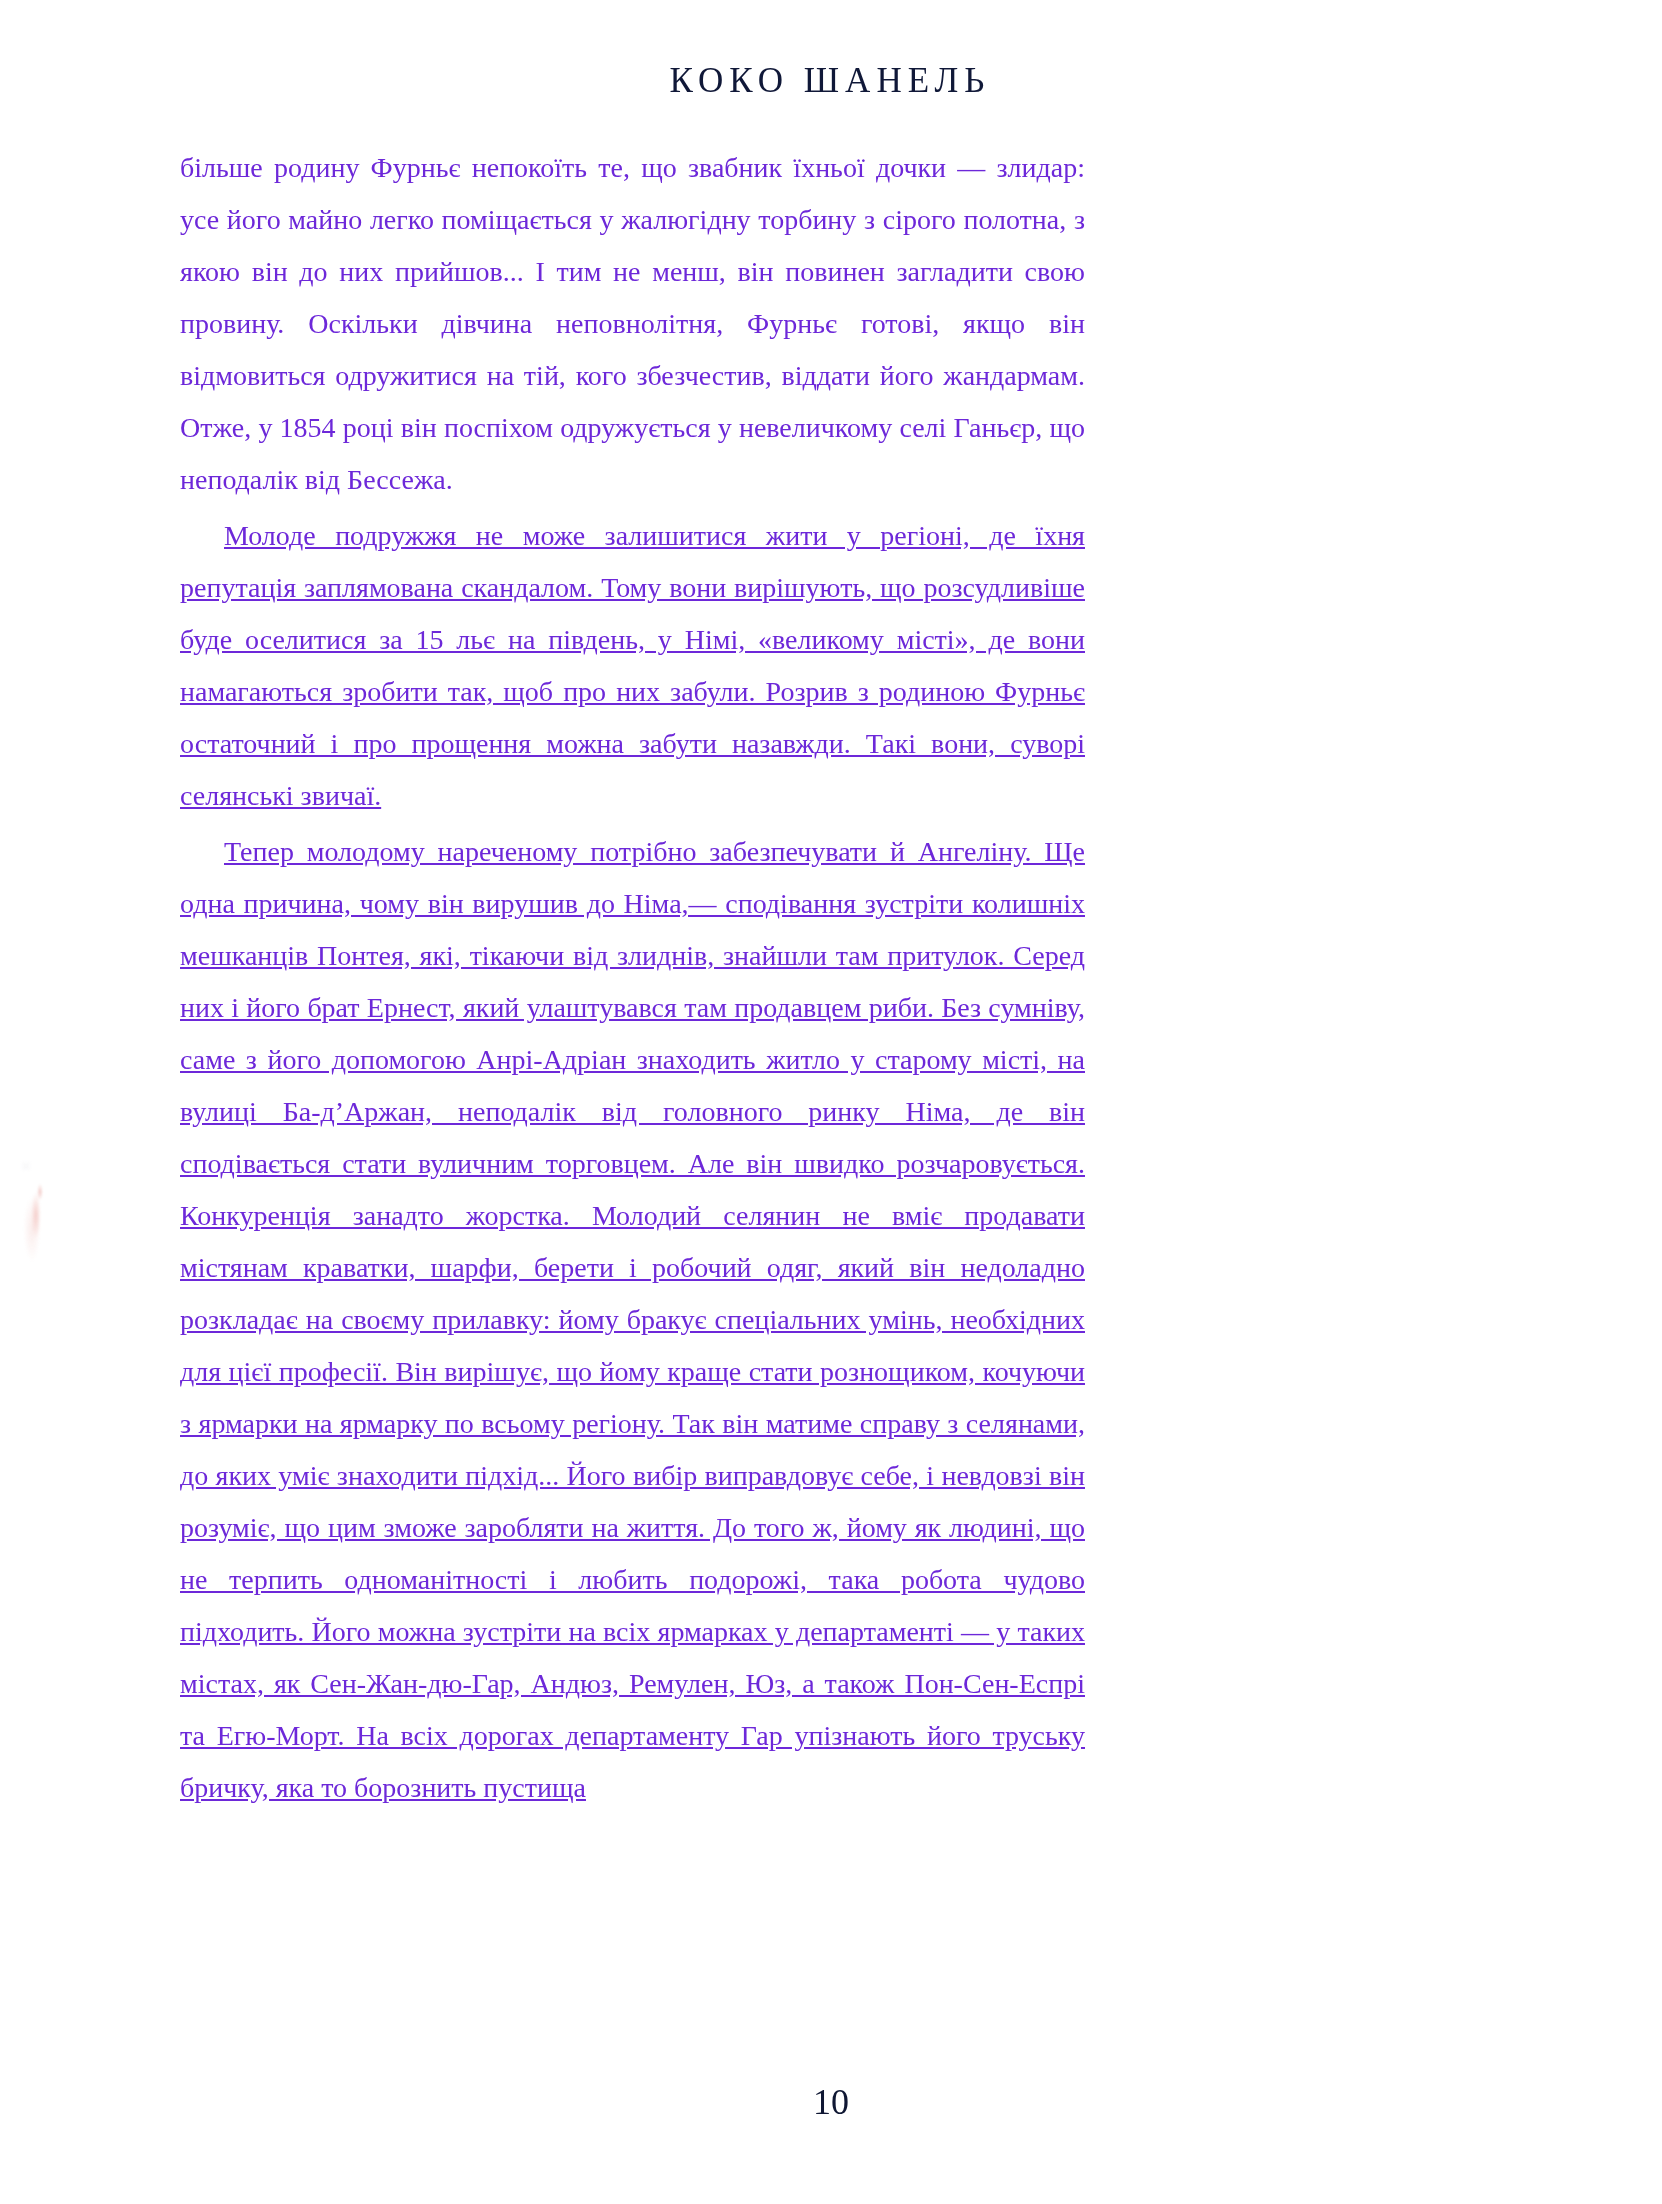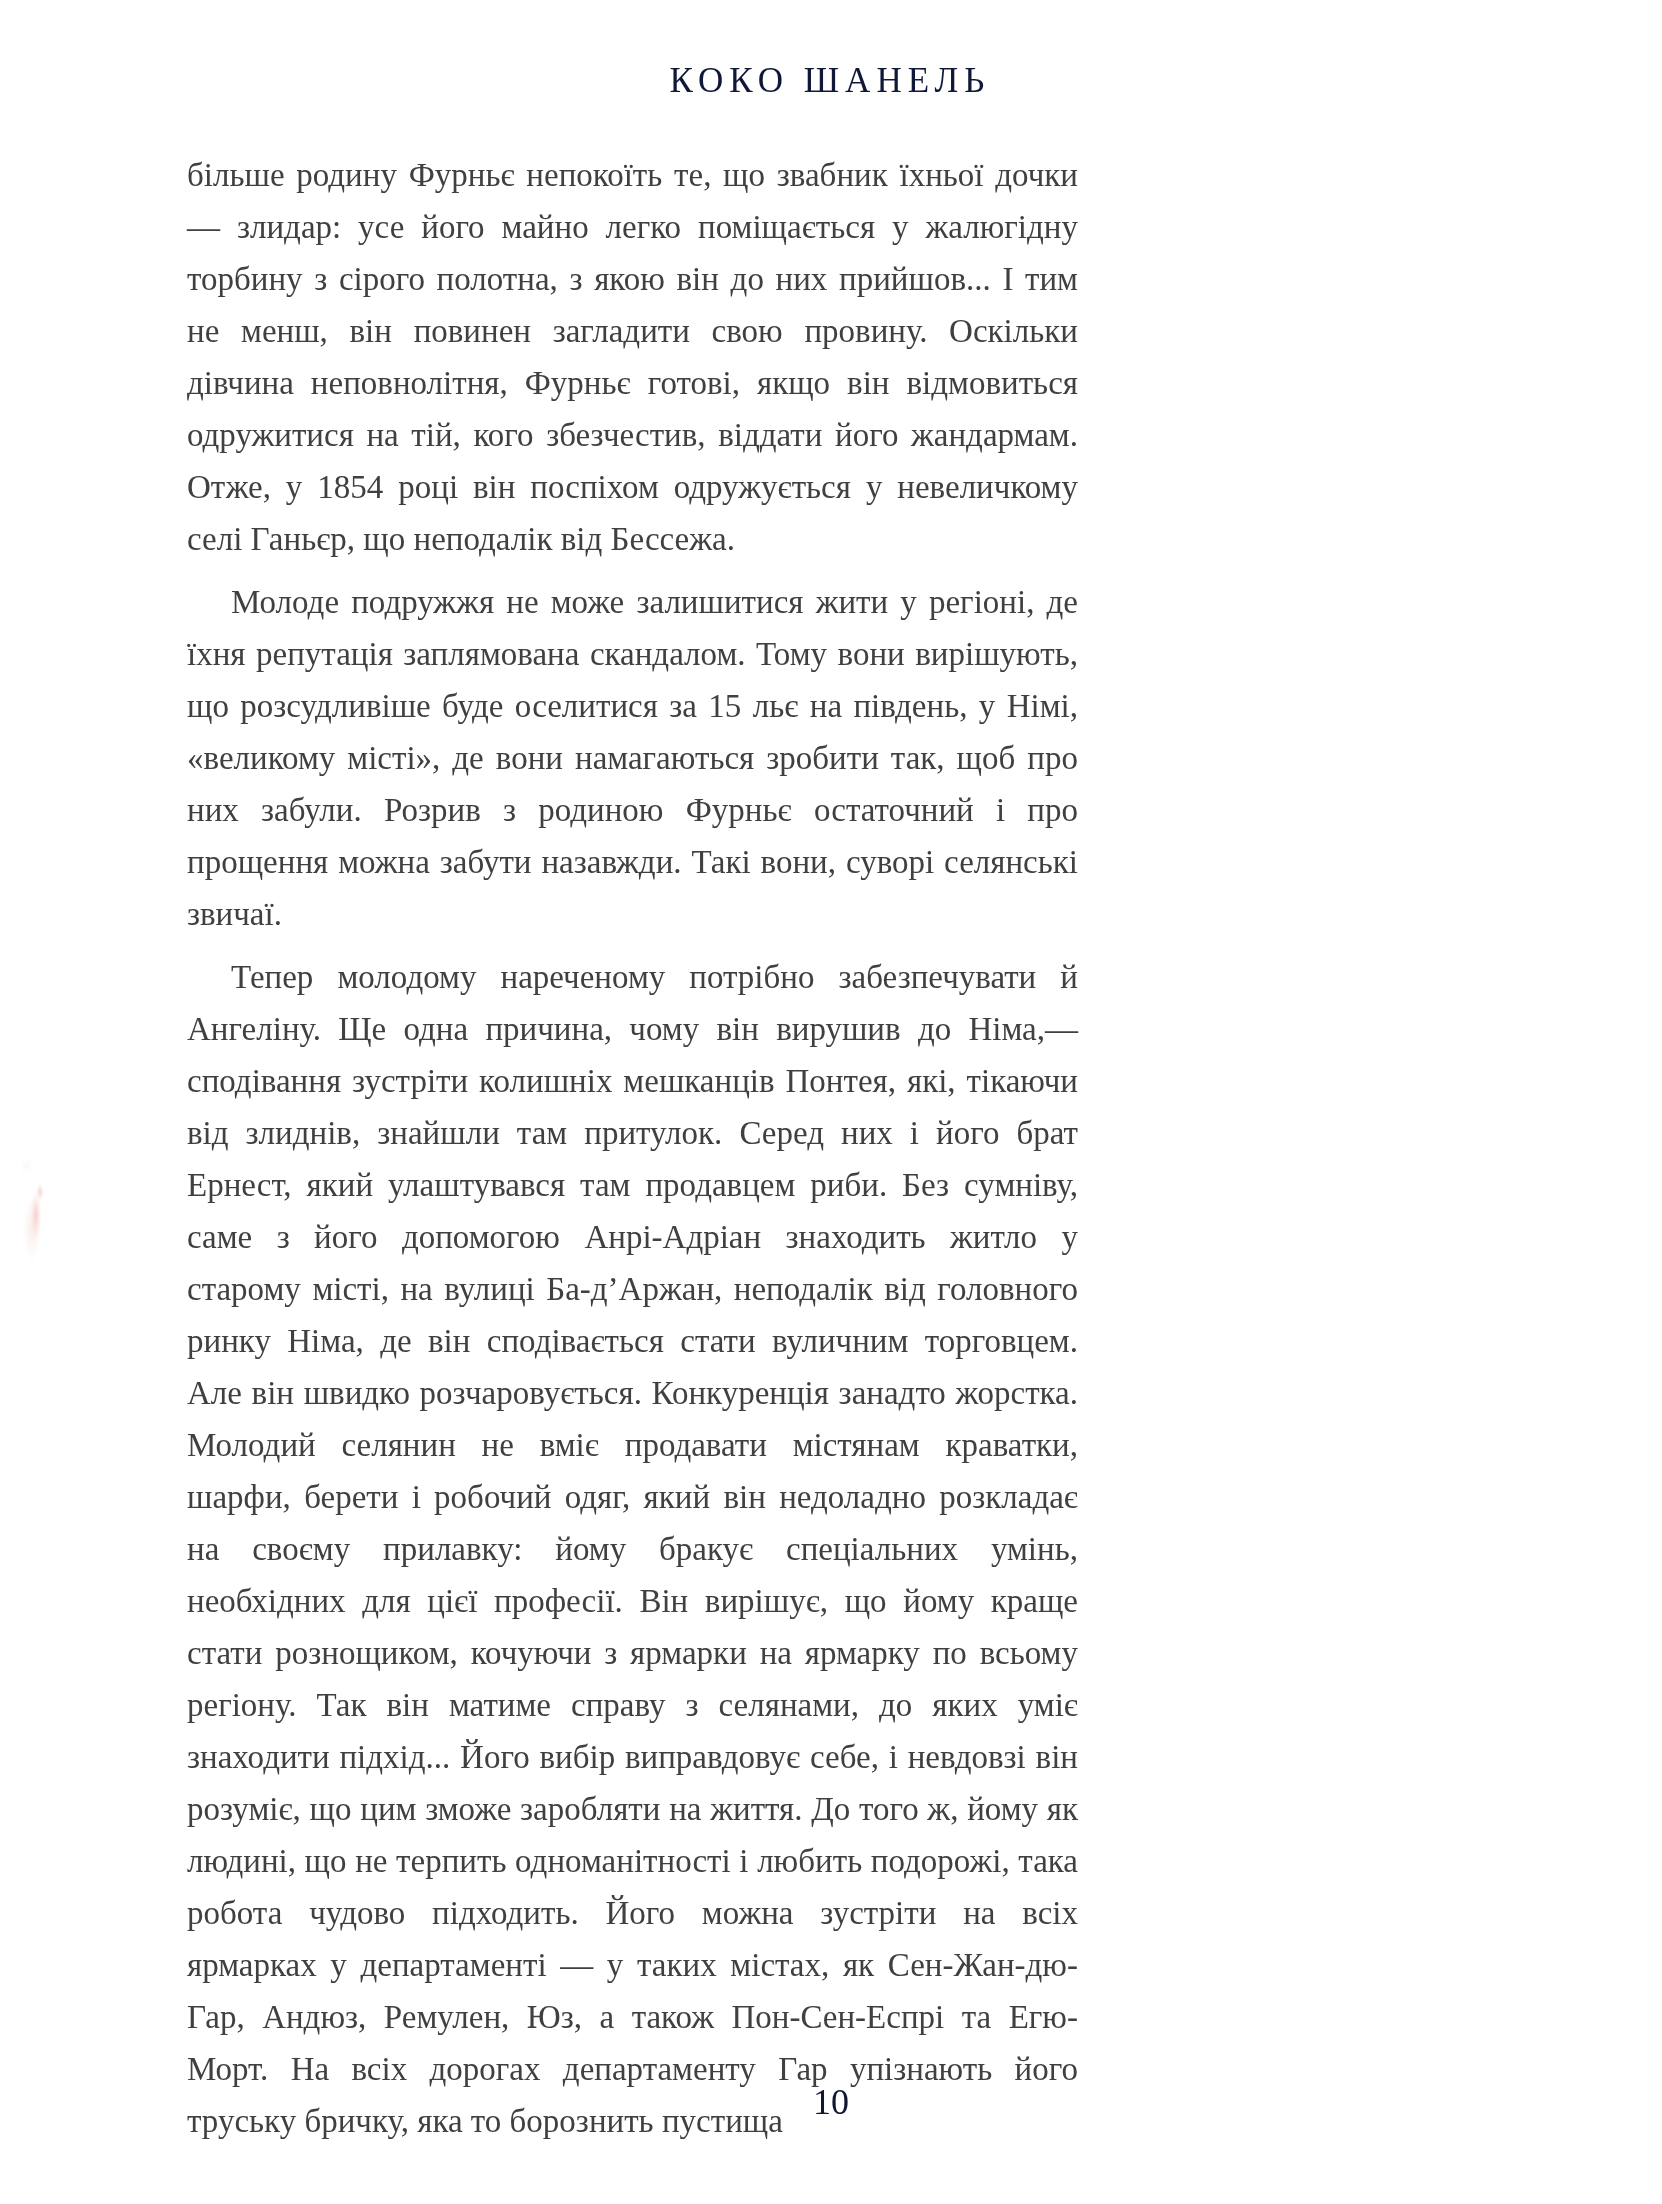--- a/index.html
+++ b/index.html
@@ -54,29 +54,29 @@
   }
 
   .textblock {
     position: absolute;
     left: 176px;
     top: 138px;
     width: 913px;
   }
 
   .para {
-    margin: 11px;
-    font-size: 33px;
+    margin: 4px;
+    font-size: 28px;
     line-height: 52px;
     text-align: justify;
     text-justify: inter-word;
-    color: #404040;
+    color: #6d28d9;
     hyphens: manual;
   }
-  .para + .para { margin-top: 0; }
+  .para + .para { margin-top: 0; text-decoration: underline; }
   .para.indent { text-indent: 44px; }
 
   .folio {
     position: absolute;
     left: 0;
     top: 2081px;
     width: 1662px;
     text-align: center;
     font-size: 36px;
     color: #0f1733;

